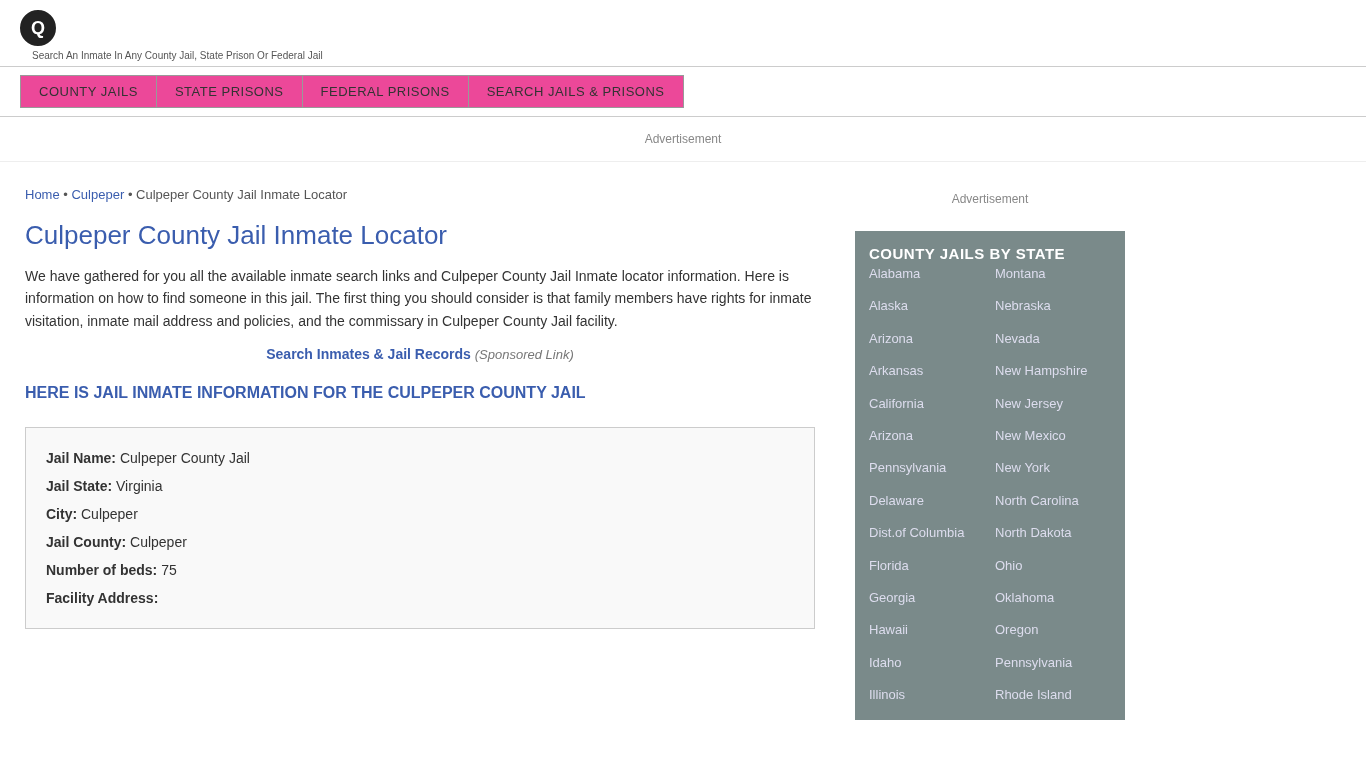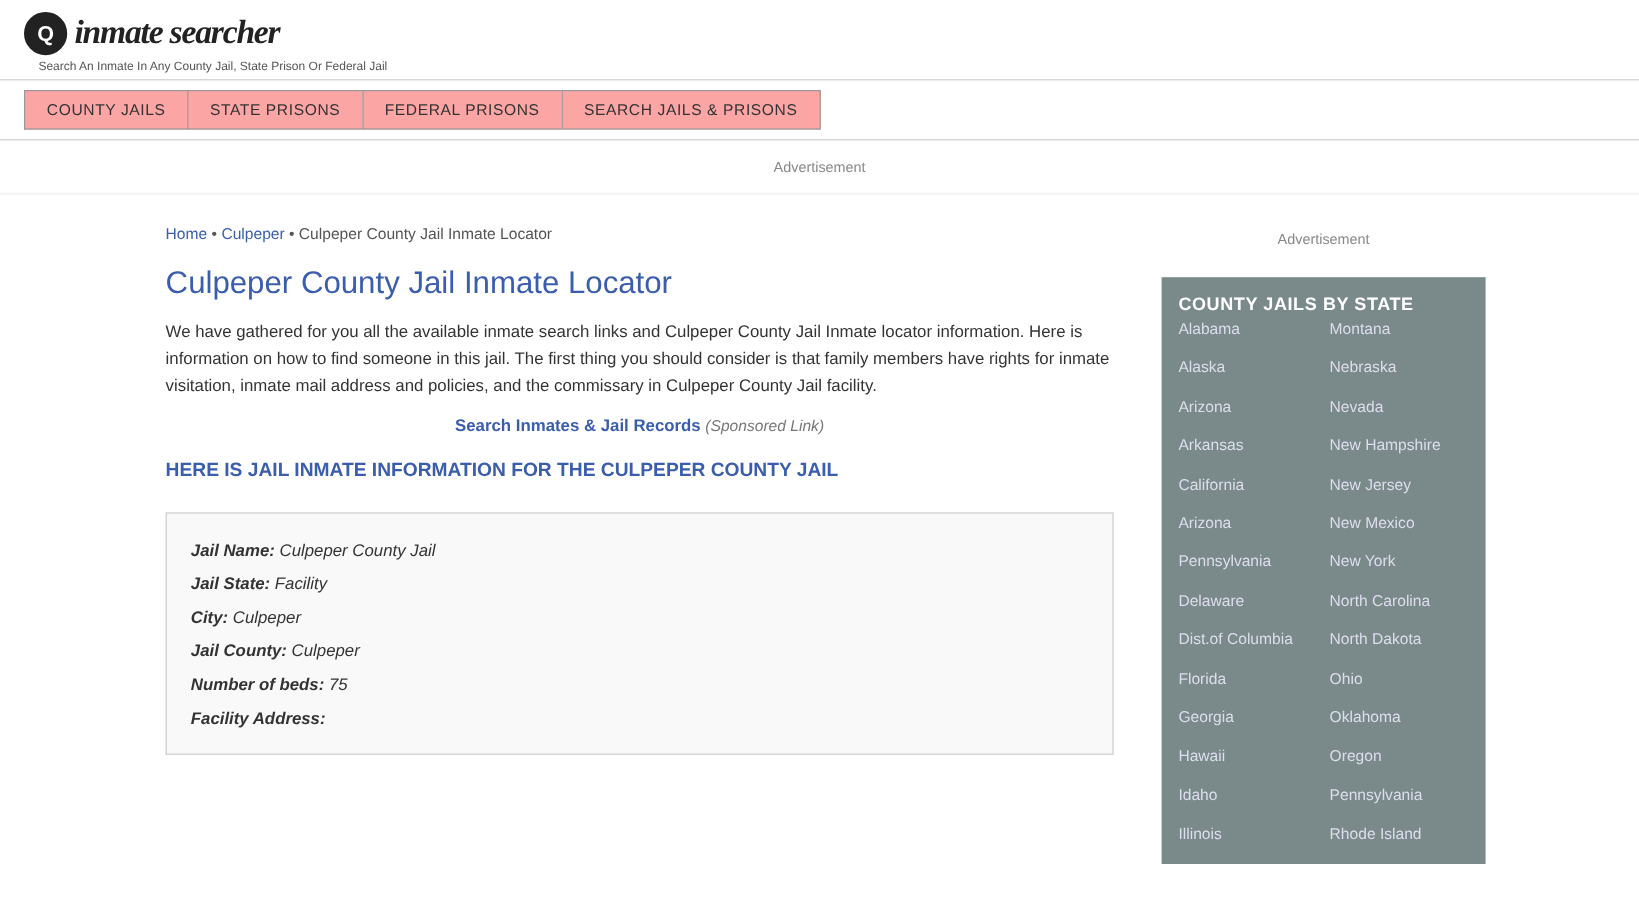--- a/index.html
+++ b/index.html
@@ -14,28 +14,28 @@
       display: flex; align-items: center; justify-content: center;
       color: #fff; font-size: 18px; font-weight: bold; margin-right: 6px; flex-shrink: 0;
     }
     .logo-text { font-size: 28px; font-weight: bold; font-family: 'Georgia', serif; color: #222; letter-spacing: -1px; }
     .logo-text span.inmate { font-style: italic; }
     .tagline { font-size: 10px; color: #555; margin-left: 12px; }
 
     
     .nav { display: flex; padding: 8px 20px; gap: 0; border-bottom: 1px solid #ccc; }
     .nav-btn {
-      border: 1px solid #999; background: #fca5a5; color: #333;
+      border: 1px solid #999; background: #ec4899; color: #333;
       padding: 8px 18px; font-size: 13px; cursor: pointer;
       text-transform: uppercase; letter-spacing: 0.5px;
     }
     .nav-btn:not(:last-child) { border-right: none; }
 
     
-    .main-layout { display: flex; justify-content: center; }
+    .main-layout { display: flex; }
 
     
     .content { flex: 1; padding: 15px 25px 25px 25px; max-width: 840px; }
 
     
     .ad-bar { text-align: center; padding: 15px; color: #888; font-size: 12px; border-bottom: 1px solid #eee; margin-bottom: 10px; }
 
     
     .breadcrumb { font-size: 13px; color: #555; margin-bottom: 18px; }
     .breadcrumb a { color: #3a5dae; text-decoration: none; }
@@ -48,42 +48,41 @@
 
     
     .sponsored-link { text-align: center; margin-bottom: 20px; }
     .sponsored-link a { color: #3a5dae; font-weight: bold; text-decoration: none; font-size: 14px; }
     .sponsored-link .sponsored-label { color: #777; font-style: italic; font-size: 13px; }
 
     
     .section-header { color: #3a5dae; font-size: 16px; font-weight: bold; text-transform: uppercase; margin-bottom: 22px; line-height: 1.4; }
 
     
-    .info-box { border: 1px solid #ccc; background: #f9f9f9; padding: 16px 20px; margin-bottom: 20px; font-size: 14px; line-height: 2; font-style: italic; }
+    .info-box { border: 1px solid #ccc; background: #f9f9f9; padding: 16px 20px; margin-bottom: 20px; font-size: 14px; line-height: 2; }
     .info-box .field-label { font-weight: bold; }
     .info-box .field-value { font-weight: normal; }
 
     
     .sidebar { width: 300px; flex-shrink: 0; padding: 10px 15px; }
     .sidebar-ad { text-align: center; color: #888; font-size: 12px; margin-bottom: 15px; padding: 10px; }
 
     
     .state-list-box { background: #7a8a8a; padding: 14px; }
     .state-list-title { color: #fff; font-size: 15px; font-weight: bold; text-transform: uppercase; letter-spacing: 0.5px; }
     .state-columns { display: flex; gap: 10px; }
     .state-col { flex: 1; display: flex; flex-direction: column; gap: 9px; }
     .state-link { color: #dde; font-size: 13px; text-decoration: none; line-height: 1.8; cursor: pointer; }
   </style>
 </head>
 <body>
 
 <div class="header">
   <div class="logo-area">
     <div class="logo-circle">Q</div>
-    <div class="logo-text"><span class="inmate">inmate searcher</span></div>
   </div>
   <div class="tagline">Search An Inmate In Any County Jail, State Prison Or Federal Jail</div>
 </div>
 
 <div class="nav">
   <button class="nav-btn">COUNTY JAILS</button>
   <button class="nav-btn">STATE PRISONS</button>
   <button class="nav-btn">FEDERAL PRISONS</button>
   <button class="nav-btn">SEARCH JAILS &amp; PRISONS</button>
 </div>
@@ -113,21 +112,21 @@
       <span class="sponsored-label">(Sponsored Link)</span>
     </div>
 
     <div class="section-header">HERE IS JAIL INMATE INFORMATION FOR THE CULPEPER COUNTY JAIL</div>
 
     <div class="info-box">
       <div>
         <span class="field-label">Jail Name: </span><span class="field-value">Culpeper County Jail</span>
       </div>
       <div>
-        <span class="field-label">Jail State: </span><span class="field-value">Facility</span>
+        <span class="field-label">Jail State: </span><span class="field-value">Virginia</span>
       </div>
       <div>
         <span class="field-label">City: </span><span class="field-value">Culpeper</span>
       </div>
       <div>
         <span class="field-label">Jail County: </span><span class="field-value">Culpeper</span>
       </div>
       <div>
         <span class="field-label">Number of beds: </span><span class="field-value">75</span>
       </div>

